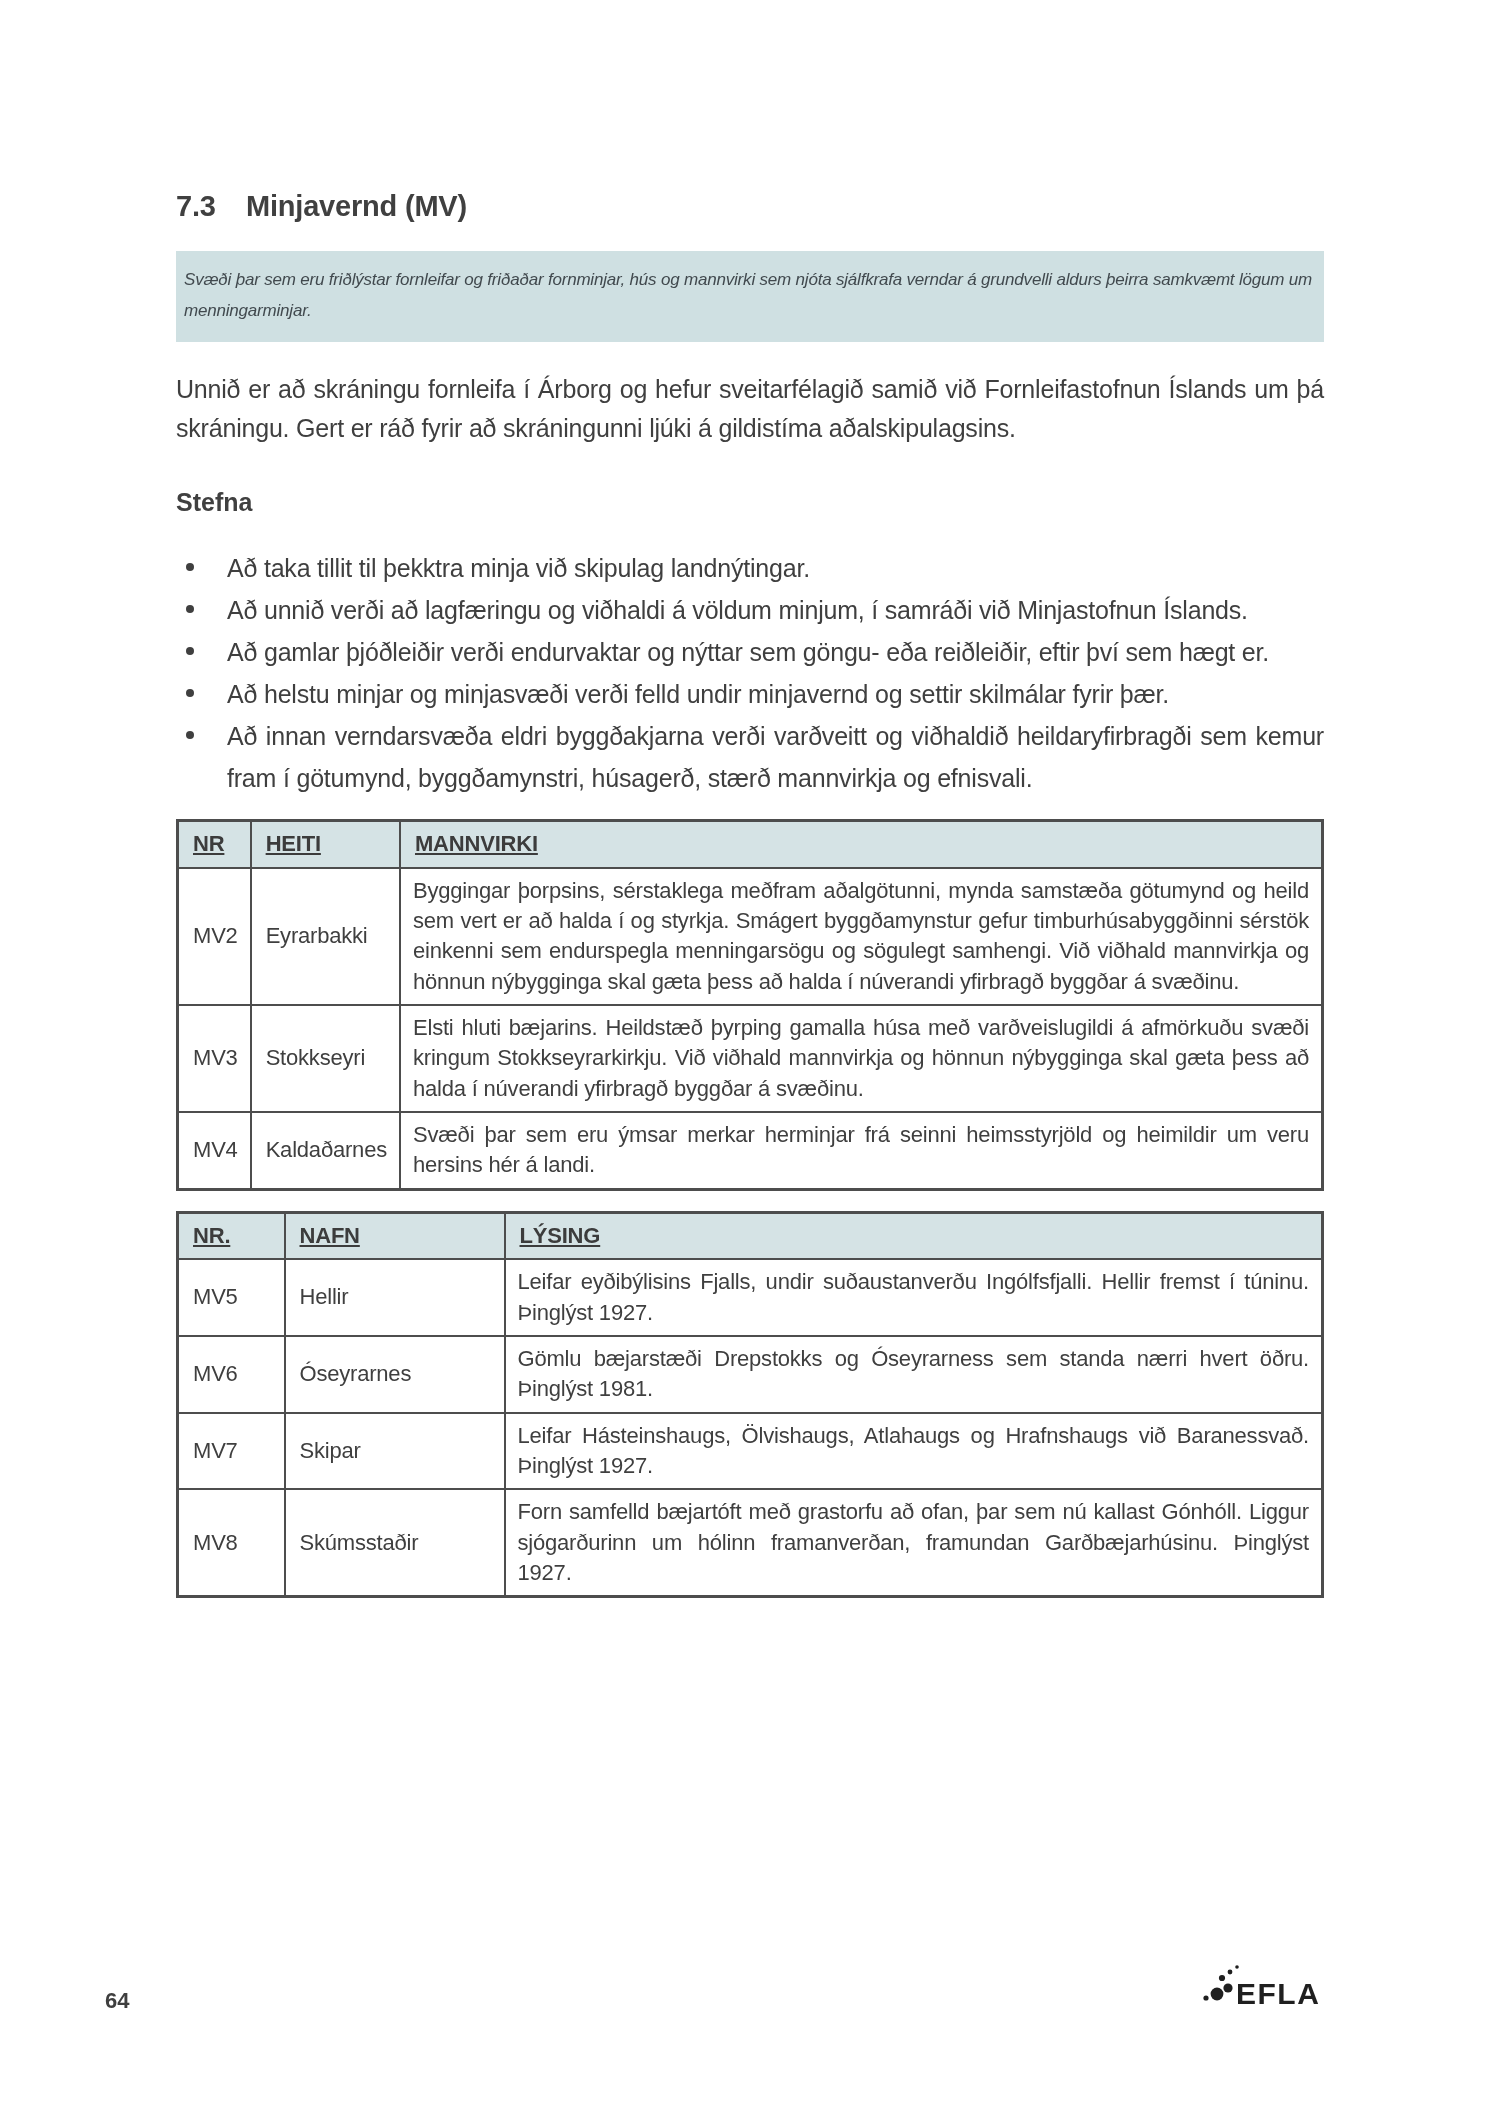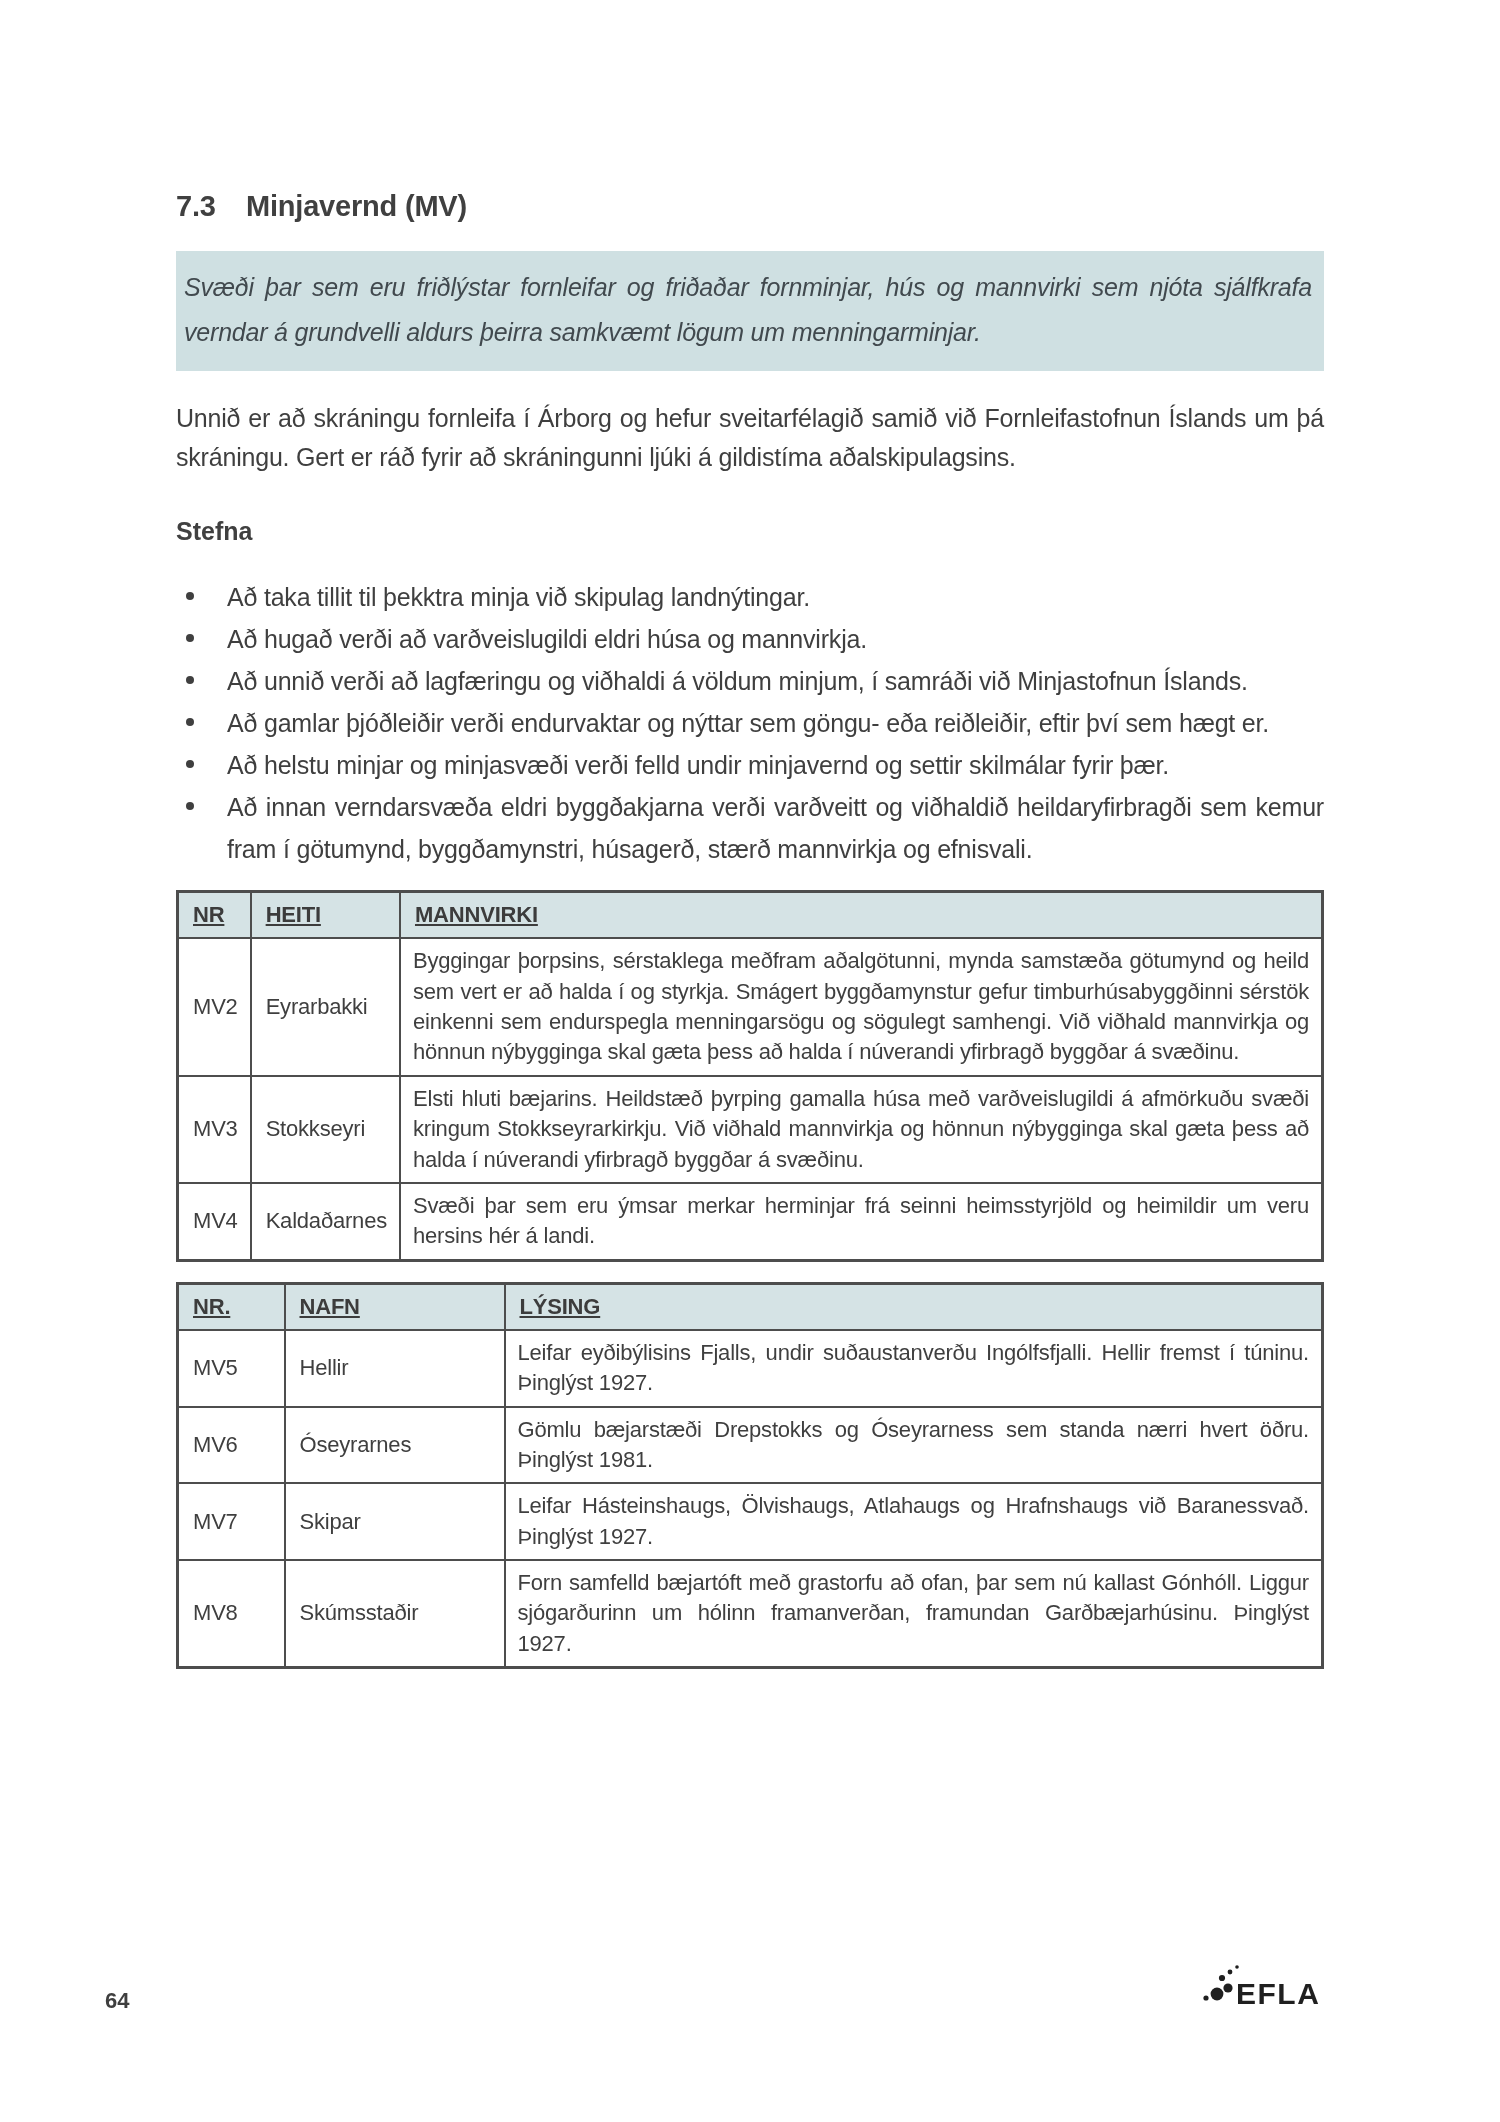--- a/index.html
+++ b/index.html
@@ -27,21 +27,21 @@
     color: #404040;
     display: flex;
     letter-spacing: -0.2px;
   }
   .section-heading .h-num { width: 70px; flex: 0 0 auto; }
   .highlight-box {
     margin-top: 28px;
     background: #cfe0e2;
     padding: 14px 12px 16px 8px;
     font-style: italic;
-    font-size: 25px;
+    font-size: 17px;
     line-height: 1.8;
     color: #41494e;
     text-align: justify;
     letter-spacing: -0.2px;
   }
   .body-par {
     margin-top: 28px;
     font-size: 25px;
     line-height: 1.56;
     text-align: justify;
@@ -146,24 +146,20 @@
     <div class="highlight-box">Svæði þar sem eru friðlýstar fornleifar og friðaðar fornminjar, hús og mannvirki sem njóta sjálfkrafa verndar á grundvelli aldurs þeirra samkvæmt lögum um menningarminjar.</div>
 
     <p class="body-par">Unnið er að skráningu fornleifa í Árborg og hefur sveitarfélagið samið við Fornleifastofnun Íslands um þá skráningu. Gert er ráð fyrir að skráningunni ljúki á gildistíma aðalskipulagsins.</p>
 
     <div class="sub-heading">Stefna</div>
 
     <ul class="policy-list">
       <li>
         <span class="dot"></span>
         <span class="li-text">Að taka tillit til þekktra minja við skipulag landnýtingar.</span>
-      </li>
-      <li>
-        <span class="dot"></span>
-        <span class="li-text">Að hugað verði að varðveislugildi eldri húsa og mannvirkja.</span>
       </li>
       <li>
         <span class="dot"></span>
         <span class="li-text">Að unnið verði að lagfæringu og viðhaldi á völdum minjum, í samráði við Minjastofnun Íslands.</span>
       </li>
       <li>
         <span class="dot"></span>
         <span class="li-text">Að gamlar þjóðleiðir verði endurvaktar og nýttar sem göngu- eða reiðleiðir, eftir því sem hægt er.</span>
       </li>
       <li>

